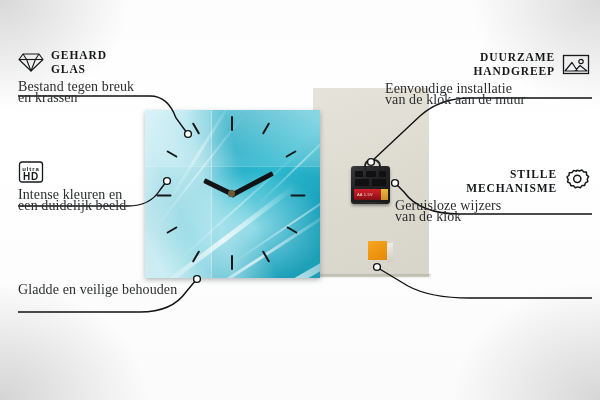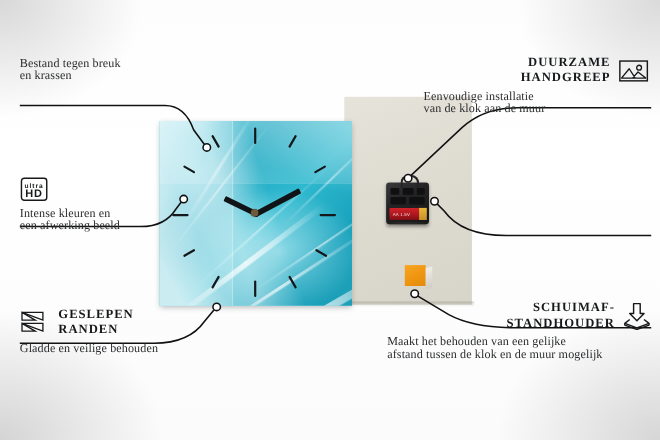--- a/index.html
+++ b/index.html
@@ -166,21 +166,21 @@
     font-family: "Liberation Serif", serif;
     font-weight: bold;
     font-size: 11.5px;
     letter-spacing: 0.9px;
     color: #16181a;
     line-height: 14px;
   }
   .feat-title { white-space: pre-line; }
   .feat-desc {
     font-family: "Liberation Serif", serif;
-    font-size: 11px;
+    font-size: 14px;
     line-height: 11px;
     color: #2b2d2f;
     white-space: pre-line;
     letter-spacing: .1px;
     margin-top: 5px;
   }
   .left .feat-head { justify-content: flex-start; }
   .left .feat-desc { text-align: left; }
   .right .feat-head { justify-content: flex-end; }
   .right .feat-desc { }
@@ -275,76 +275,77 @@
 
       <path d="M592,214 L460,214 Q420,214 404,192 L396,184"></path>
       <circle cx="395" cy="183" r="3.4" fill="#ffffff" stroke="#111111" stroke-width="1.4"></circle>
 
       <path d="M592,298 L470,298 Q430,298 408,286 L378,268"></path>
       <circle cx="377" cy="267" r="3.4" fill="#ffffff" stroke="#111111" stroke-width="1.4"></circle>
     </g>
   </svg>
 
   <div class="feature left" id="f-gehard">
+    <div class="feat-head">
+      <svg class="icon" width="26" height="22" viewBox="0 0 26 22">
+        <g fill="none" stroke="#16181a" stroke-width="1.1" stroke-linejoin="round">
+          <path d="M5,3 L21,3 L25,8.5 L13,20 L1,8.5 Z"></path>
+          <path d="M1,8.5 L25,8.5"></path>
+          <path d="M5,3 L8.6,8.5 L13,20 L17.4,8.5 L21,3"></path>
+        </g>
+      </svg>
+      <span class="feat-title">GEHARD
+GLAS</span>
+    </div>
     <div class="feat-desc">Bestand tegen breuk
 en krassen</div>
   </div>
 
   <div class="feature left" id="f-print">
     <div class="feat-head">
       <svg class="icon" width="26" height="24" viewBox="0 0 26 24">
         <rect x="1.5" y="2" width="23" height="20" rx="2.5" ry="2.5" fill="none" stroke="#16181a" stroke-width="1.3"></rect>
         <text x="13" y="10.5" text-anchor="middle" font-family="Liberation Sans, sans-serif" font-size="6" fill="#16181a">ultra</text>
         <text x="13" y="19.5" text-anchor="middle" font-family="Liberation Sans, sans-serif" font-size="10" font-weight="bold" fill="#16181a">HD</text>
       </svg>
     </div>
     <div class="feat-desc">Intense kleuren en
-een afwerking beeld</div>
+een duidelijk beeld</div>
   </div>
 
   <div class="feature left" id="f-randen">
-    <div class="feat-head">
-      <svg class="icon" width="28" height="22" viewBox="0 0 28 22">
-        <g stroke="#16181a" stroke-width="1.2" fill="none">
-          <path d="M2,2 L21,2 L21,9 Z"></path>
-          <path d="M2,2 L2,9 L14,9 Z"></path>
-          <path d="M2,12 L21,12 L21,19 Z"></path>
-          <path d="M2,12 L2,19 L14,19 Z"></path>
-        </g>
-      </svg>
-      <span class="feat-title">GESLEPEN
-RANDEN</span>
-    </div>
     <div class="feat-desc">Gladde en veilige behouden</div>
   </div>
 
   <div class="feature right" id="f-handgreep">
     <div class="feat-head">
       <span class="feat-title">DUURZAME
 HANDGREEP</span>
       <svg class="icon" width="28" height="23" viewBox="0 0 28 23">
         <rect x="1.5" y="2.5" width="25" height="18" fill="none" stroke="#16181a" stroke-width="1.3"></rect>
         <circle cx="19" cy="8.5" r="2.2" fill="none" stroke="#16181a" stroke-width="1.2"></circle>
         <path d="M3,18 L10,9.5 L15.5,18 Z M13,18 L18,12.5 L25,18 Z" fill="none" stroke="#16181a" stroke-width="1.2" stroke-linejoin="round"></path>
       </svg>
     </div>
     <div class="feat-desc">Eenvoudige installatie
 van de klok aan de muur</div>
   </div>
 
-
-  <div class="feature right" id="f-schuim">
+  <div class="feature right" id="f-stille">
     <div class="feat-head">
-      <span class="feat-title">SCHUIMAF-
-STANDHOUDER</span>
+      <span class="feat-title">STILLE
+MECHANISME</span>
       <svg class="icon" width="26" height="26" viewBox="0 0 26 26">
-        <g fill="none" stroke="#16181a" stroke-width="1.3" stroke-linejoin="round">
-          <path d="M10,2 L16,2 L16,11 L19.5,11 L13,17.5 L6.5,11 L10,11 Z"></path>
-          <path d="M6.5,16.5 L2,20 L13,24 L24,20 L19.5,16.5"></path>
-          <path d="M2,20 L2,21.5 L13,25.5 L24,21.5 L24,20"></path>
+        <g fill="none" stroke="#16181a" stroke-width="1.5" stroke-linejoin="round">
+          <path d="M13,2.2 L15.6,3.0 L17.9,1.9 L19.8,4.0 L22.4,4.1 L22.6,6.9 L24.6,8.6
+                   L23.3,11.0 L23.8,13.6 L21.4,14.9 L20.6,17.4 L18.0,17.6 L16.3,19.7
+                   L13.8,18.9 L11.3,19.8 L9.5,17.8 L6.9,17.7 L6.0,15.2 L3.6,14.0
+                   L4.2,11.4 L3.0,9.0 L5.0,7.3 L5.3,4.7 L7.9,4.5 L9.7,2.4 L12.2,3.2 Z"></path>
+          <circle cx="13.3" cy="10.8" r="3.6"></circle>
         </g>
       </svg>
     </div>
-    <div class="feat-desc">Maakt het behouden van een gelijke
-afstand tussen de klok en de muur mogelijk</div>
-  </div>
+    <div class="feat-desc">Geruisloze wijzers
+van de klok</div>
+  </div>
+
 
 </div>
 
 </body></html>

